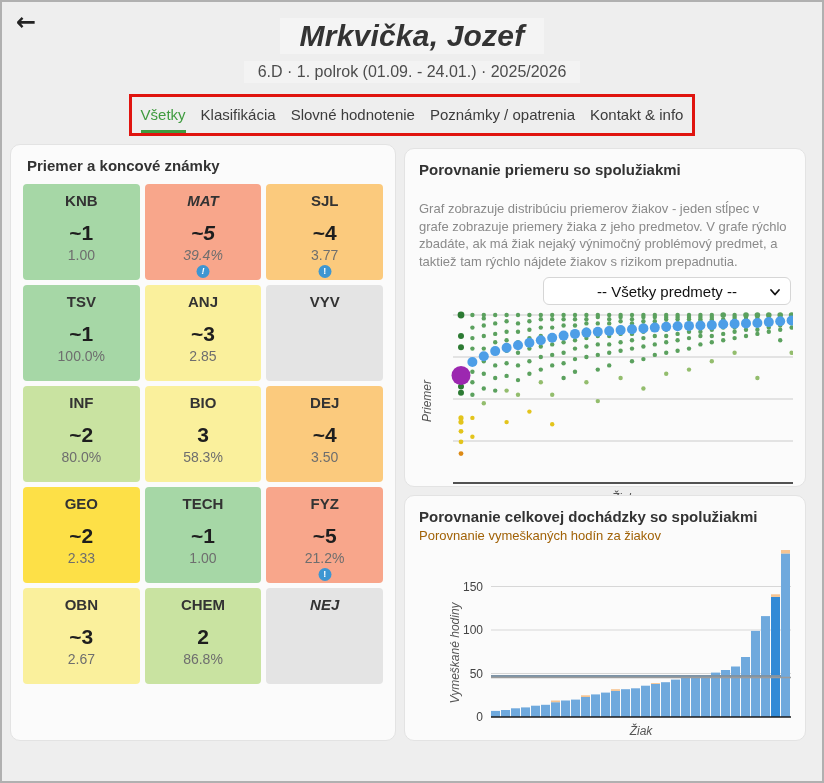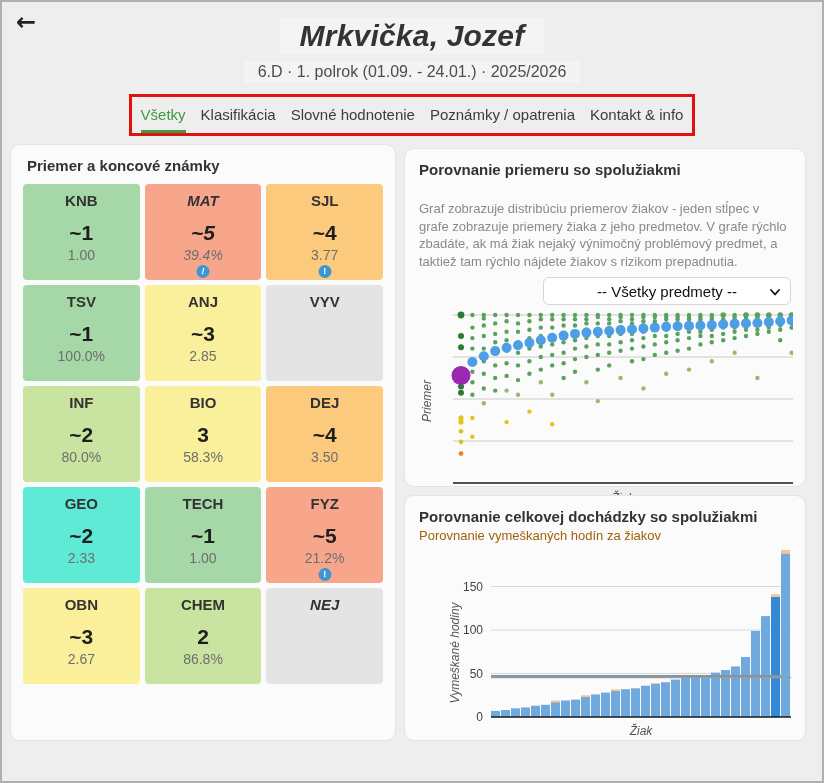--- a/index.html
+++ b/index.html
@@ -152,21 +152,21 @@
         <div class="card" style="background: rgb(250, 240, 156);">
           <span class="code">BIO</span>
           <span class="grade">3</span>
           <span class="avg">58.3%</span>
         </div>
         <div class="card" style="background: rgb(251, 202, 125);">
           <span class="code">DEJ</span>
           <span class="grade">~4</span>
           <span class="avg">3.50</span>
         </div>
-        <div class="card" style="background: #5eead4;">
+        <div class="card" style="background: #fde047;">
           <span class="code">GEO</span>
           <span class="grade">~2</span>
           <span class="avg">2.33</span>
         </div>
         <div class="card" style="background: rgb(166, 215, 166);">
           <span class="code">TECH</span>
           <span class="grade">~1</span>
           <span class="avg">1.00</span>
         </div>
         <div class="card" style="background: rgb(248, 166, 139);">

